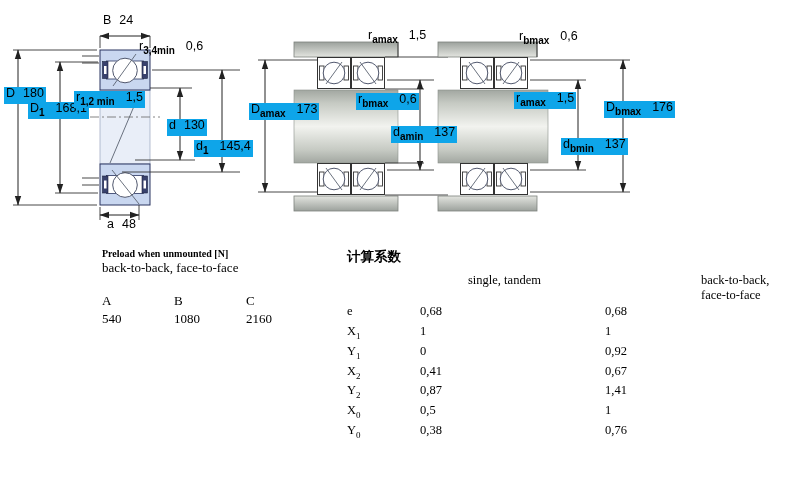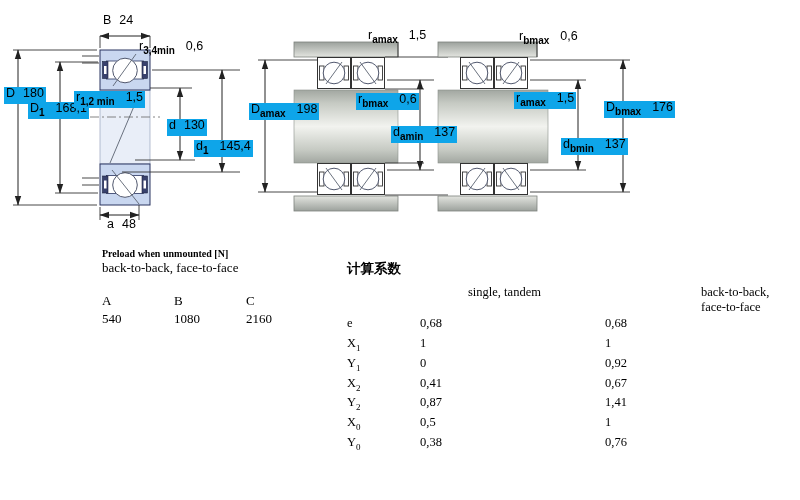--- a/index.html
+++ b/index.html
@@ -32,21 +32,21 @@
 
   
   .preload{position:absolute;left:102px;top:248px;width:240px;
            font-family:"Liberation Serif",serif;font-size:13px;}
   .pl-title{font-weight:bold;font-size:10px;}
   .pl-sub{margin-top:1px;}
   .pl-grid{display:grid;grid-template-columns:72px 72px 80px;margin-top:17px;row-gap:2px;}
 
   
   .factors{position:absolute;left:347px;top:248px;width:440px;
-           font-family:"Liberation Serif",serif;font-size:12.5px;margin-top:12px;}
+           font-family:"Liberation Serif",serif;font-size:12.5px;}
   .f-title{font-weight:bold;font-size:13.5px;}
   .f-head{margin-top:7px;gap:48px;}
   .f-row{display:grid;grid-template-columns:73px 185px auto;line-height:15.4px;}
   .f-row sub{font-size:9px;}
 </style>
 </head>
 <body>
 
 <div id="stage">
 
@@ -163,21 +163,21 @@
   <div class="dim" style="left:139px;top:40px"><span>r</span><sub>3,4min</sub><span class="v">0,6</span></div>
   <div class="dim g8 wbg" style="left:4px;top:87px"><span>D</span><sub></sub><span class="v">180</span></div>
   <div class="dim wbg" style="left:28px;top:102px"><span>D</span><sub>1</sub><span class="v">168,1</span></div>
   <div class="dim wbg" style="left:74px;top:91px"><span>r</span><sub>1,2 min</sub><span class="v">1,5</span></div>
   <div class="dim g8 wbg" style="left:167px;top:119px"><span>d</span><sub></sub><span class="v">130</span></div>
   <div class="dim wbg" style="left:194px;top:140px"><span>d</span><sub>1</sub><span class="v">145,4</span></div>
   <div class="dim g8" style="left:107px;top:218px"><span>a</span><sub></sub><span class="v">48</span></div>
 
   <div class="dim" style="left:368px;top:29px"><span>r</span><sub>amax</sub><span class="v">1,5</span></div>
   <div class="dim wbg" style="left:356px;top:93px"><span>r</span><sub>bmax</sub><span class="v">0,6</span></div>
-  <div class="dim wbg" style="left:249px;top:103px"><span>D</span><sub>amax</sub><span class="v">198</span></div>
+  <div class="dim wbg" style="left:249px;top:103px"><span>D</span><sub>amax</sub><span class="v">173</span></div>
   <div class="dim wbg" style="left:391px;top:126px"><span>d</span><sub>amin</sub><span class="v">137</span></div>
 
   <div class="dim" style="left:519px;top:30px"><span>r</span><sub>bmax</sub><span class="v">0,6</span></div>
   <div class="dim wbg" style="left:514px;top:92px"><span>r</span><sub>amax</sub><span class="v">1,5</span></div>
   <div class="dim wbg" style="left:604px;top:101px"><span>D</span><sub>bmax</sub><span class="v">176</span></div>
   <div class="dim wbg" style="left:561px;top:138px"><span>d</span><sub>bmin</sub><span class="v">137</span></div>
 
   <div class="preload">
     <div class="pl-title">Preload when unmounted [N]</div>
     <div class="pl-sub">back-to-back, face-to-face</div>

